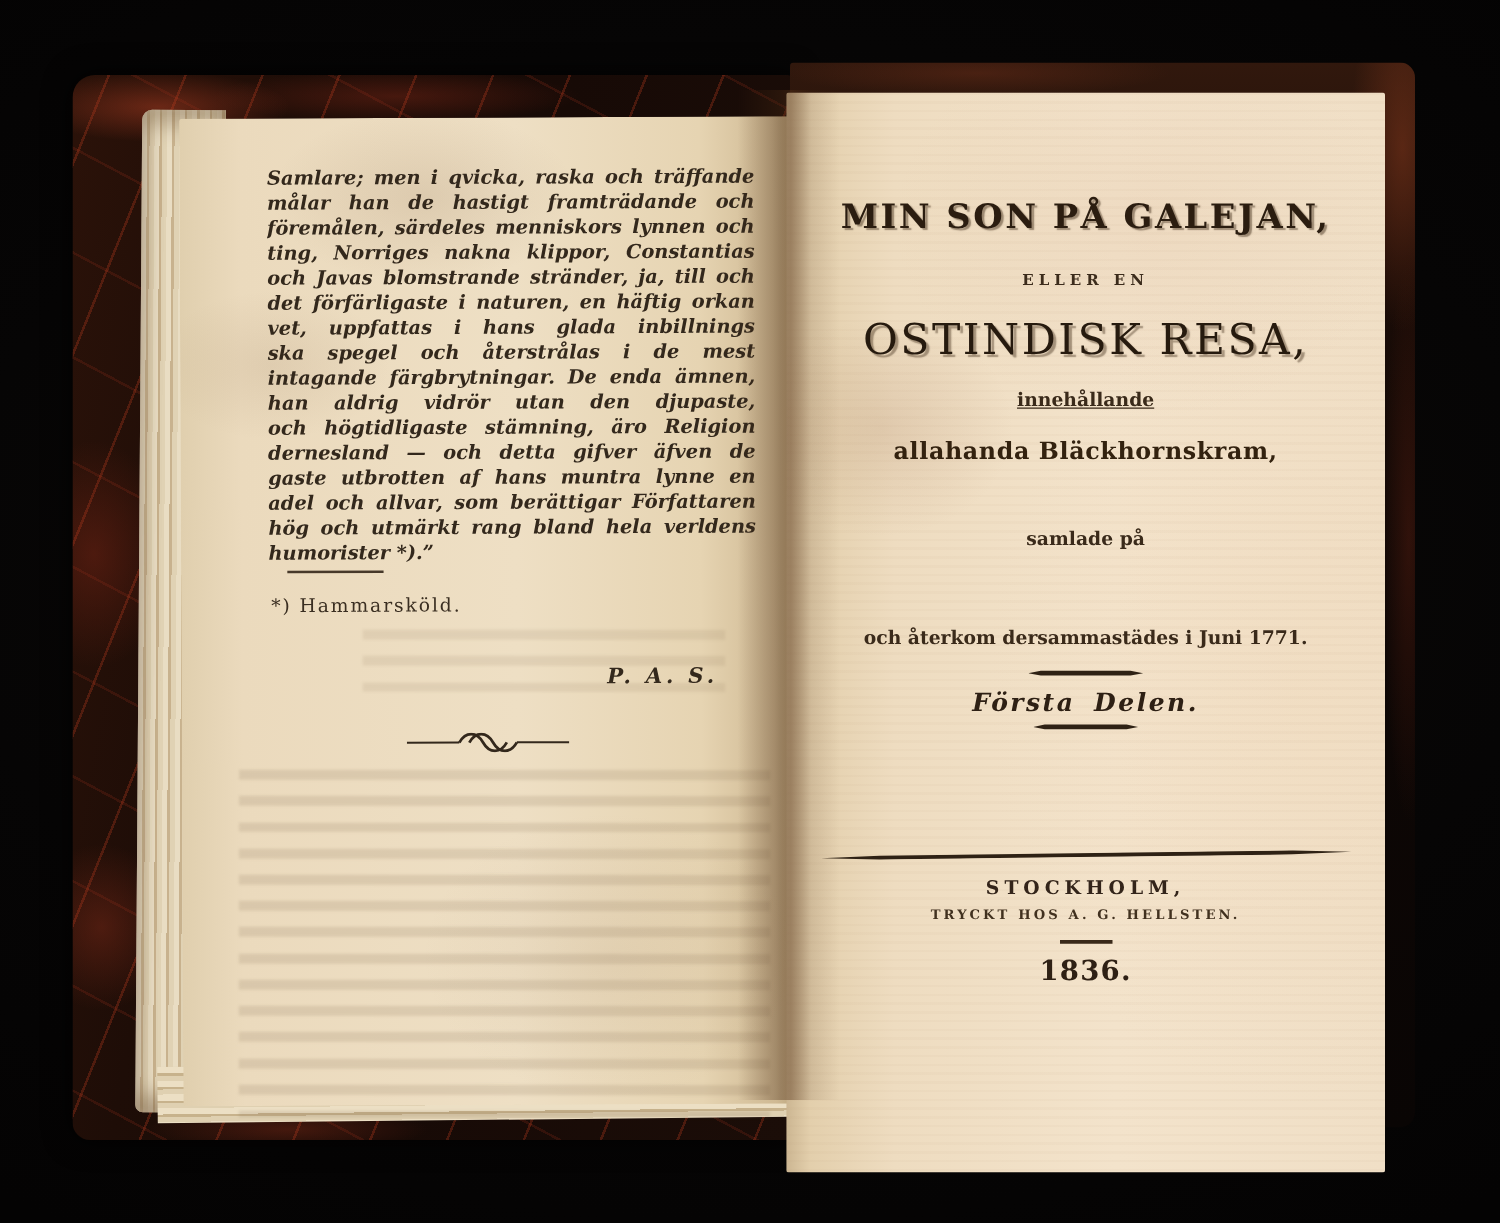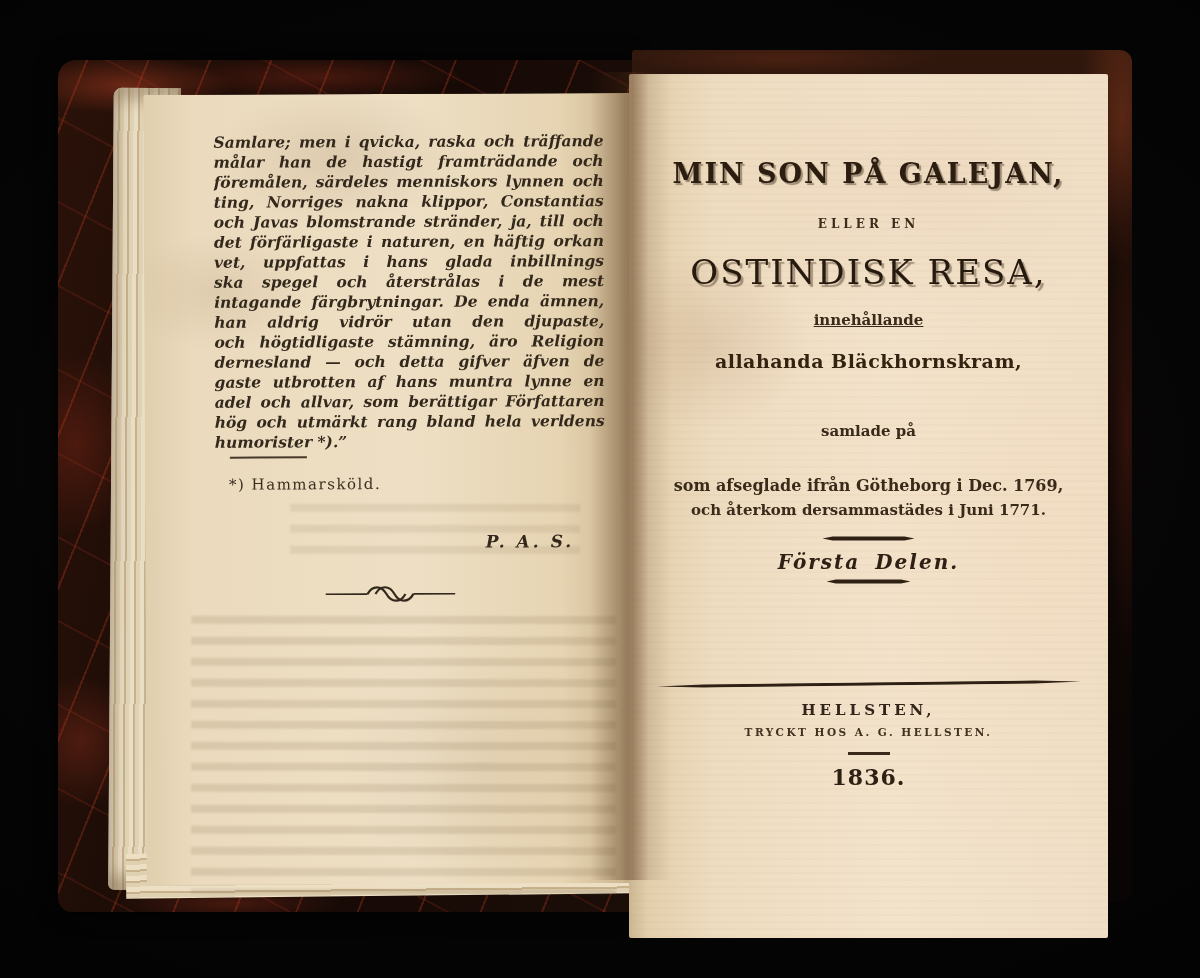--- a/index.html
+++ b/index.html
@@ -52,21 +52,21 @@
       linear-gradient(to right, #ccb692 0%, #e3cfac 4%, #eedcc0 18%, #f3e3cb 55%, #f0dfc6 100%);}
   .gutter-shadow{position:absolute;left:590px;top:72px;width:82px;height:808px;pointer-events:none;
     background:linear-gradient(to right, rgba(70,40,18,0) 0%, rgba(70,40,18,.36) 42%, rgba(82,48,22,.42) 52%, rgba(70,40,18,.12) 72%, transparent 100%);}
 
   
   .lp-text{position:absolute;left:70px;top:38px;width:390px;font-size:15.5px;line-height:20px;
     font-style:italic;font-weight:bold;color:#33281c;}
   .tline{height:20px;overflow:hidden;text-align:justify;text-align-last:justify;}
   .tline:last-child{text-align-last:left;}
   .footnote-rule{position:absolute;left:85px;top:362px;width:77px;height:2px;background:#47392a;}
-  .footnote{position:absolute;left:72px;top:381px;font-size:15px;letter-spacing:1.5px;color:#3a2e21;margin-left:12px;}
+  .footnote{position:absolute;left:72px;top:381px;font-size:15px;letter-spacing:1.5px;color:#3a2e21;}
   .signature{position:absolute;right:60px;top:414px;font-size:17px;font-style:italic;font-weight:bold;
     letter-spacing:3px;color:#33281c;margin-top:24px;}
   .ornament{position:absolute;left:0;right:0;top:492px;text-align:center;}
   .ghost{position:absolute;pointer-events:none;
     background:repeating-linear-gradient(to bottom, transparent 0 4px, rgba(128,106,78,.30) 4px 12px, transparent 12px 21px);
     filter:blur(1.3px);opacity:.55;transform:rotate(.3deg);}
   .ghost-a{left:145px;top:406px;width:290px;height:58px;opacity:.40;}
   .ghost-b{left:45px;top:518px;width:425px;height:282px;}
 
   
@@ -146,26 +146,25 @@
   </div>
 
   <div class="page page-right">
     <div class="striation"></div>
     <div class="rp title1">MIN SON PÅ GALEJAN,</div>
     <div class="rp eller">ELLER EN</div>
     <div class="rp title2">OSTINDISK RESA,</div>
     <div class="rp small-line innehallande">innehållande</div>
     <div class="rp blackhorn">allahanda Bläckhornskram,</div>
     <div class="rp small-line samlade">samlade på</div>
-    <div class="rp voyage1">som afseglade ifrån Götheborg i Dec. 1769,</div>
     <div class="rp voyage2">och återkom dersammastädes i Juni 1771.</div>
     <div class="spindle s1"></div>
     <div class="rp part">Första Delen.</div>
     <div class="spindle s2"></div>
     <div class="spindle s3"></div>
-    <div class="rp city">HELLSTEN,</div>
+    <div class="rp city">STOCKHOLM,</div>
     <div class="rp printer">TRYCKT HOS A. G. HELLSTEN.</div>
     <div class="rule-short"></div>
     <div class="rp year">1836.</div>
   </div>
 
   <div class="gutter-shadow"></div>
 </div>
 
 </body></html>

